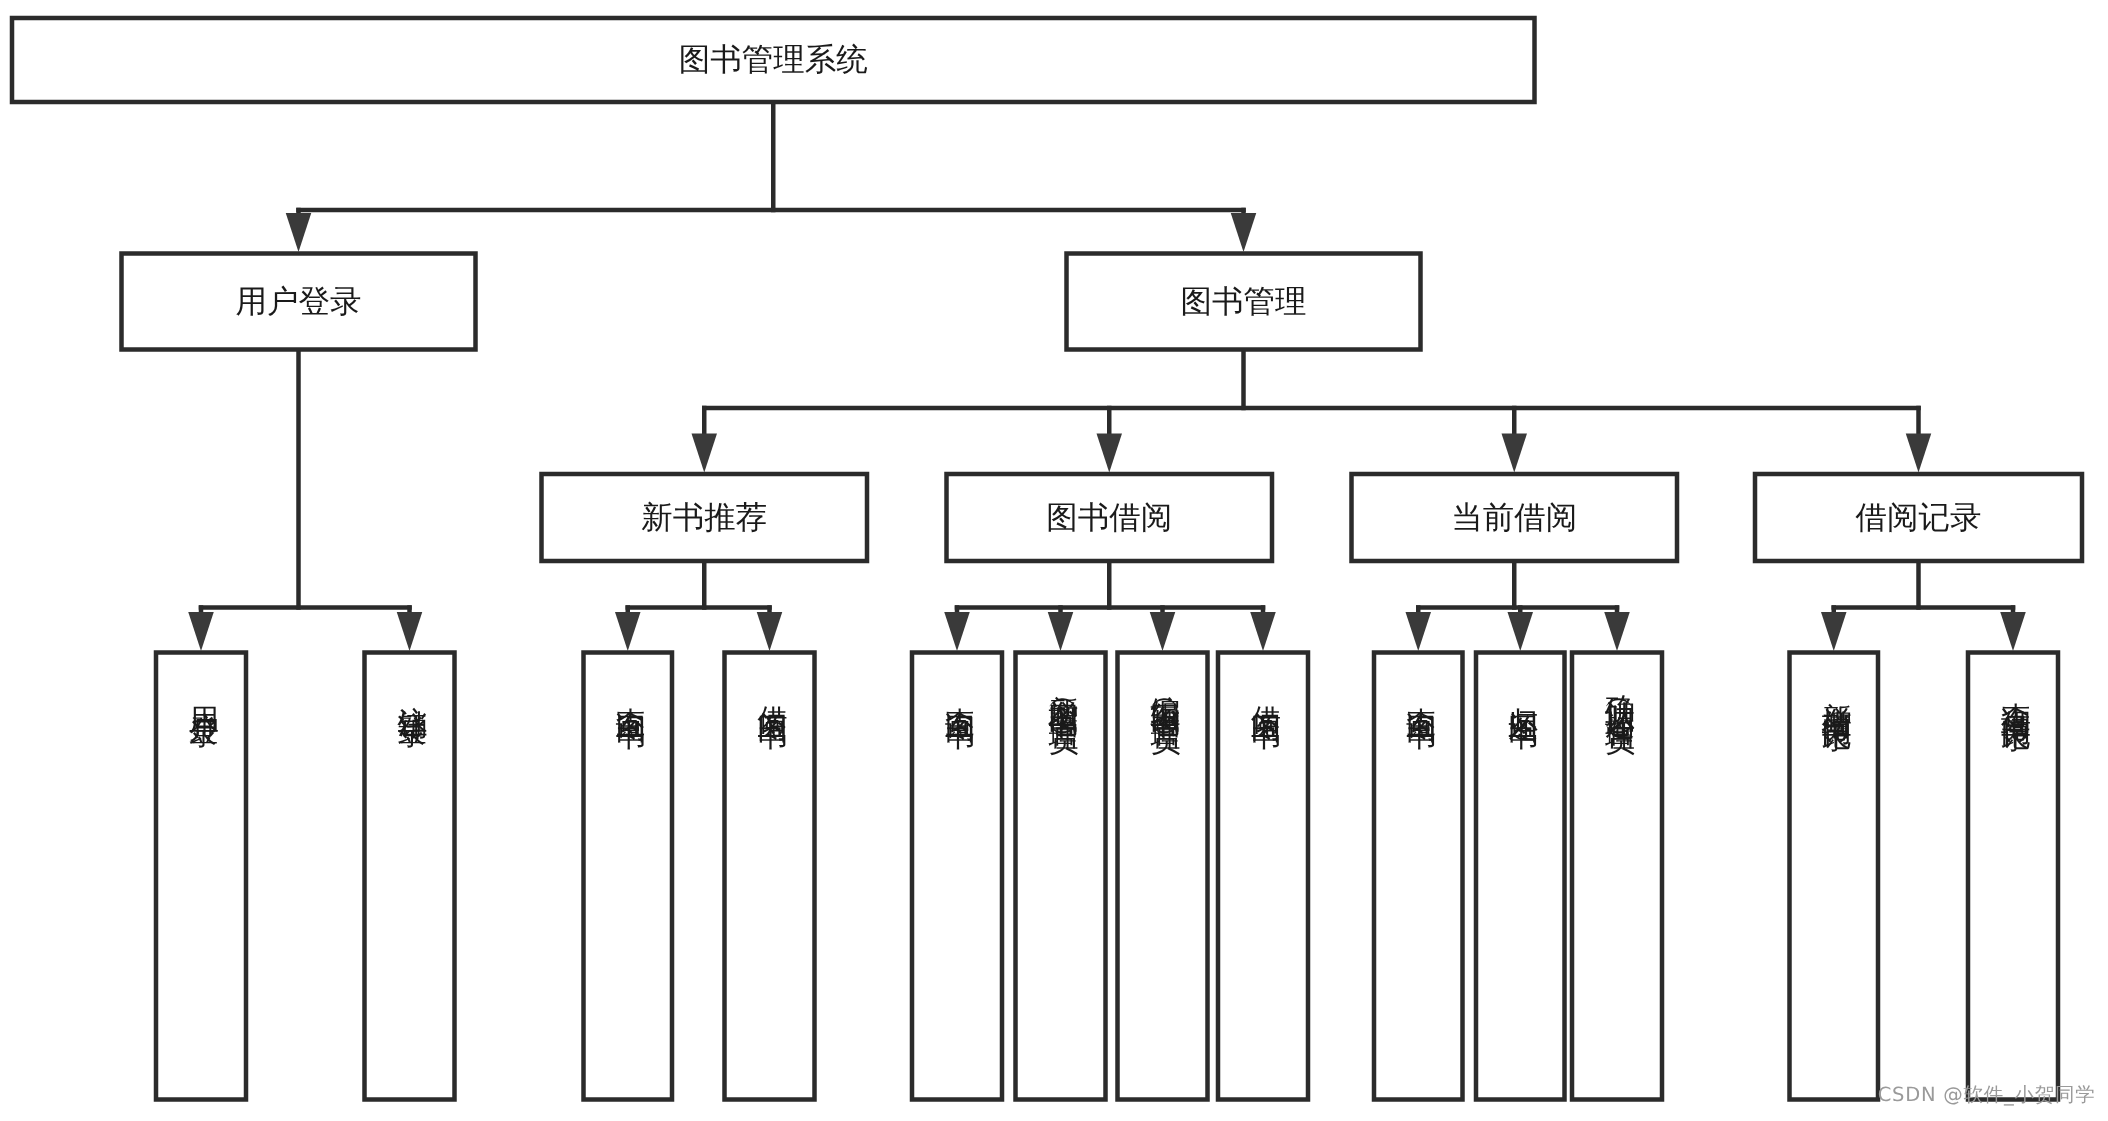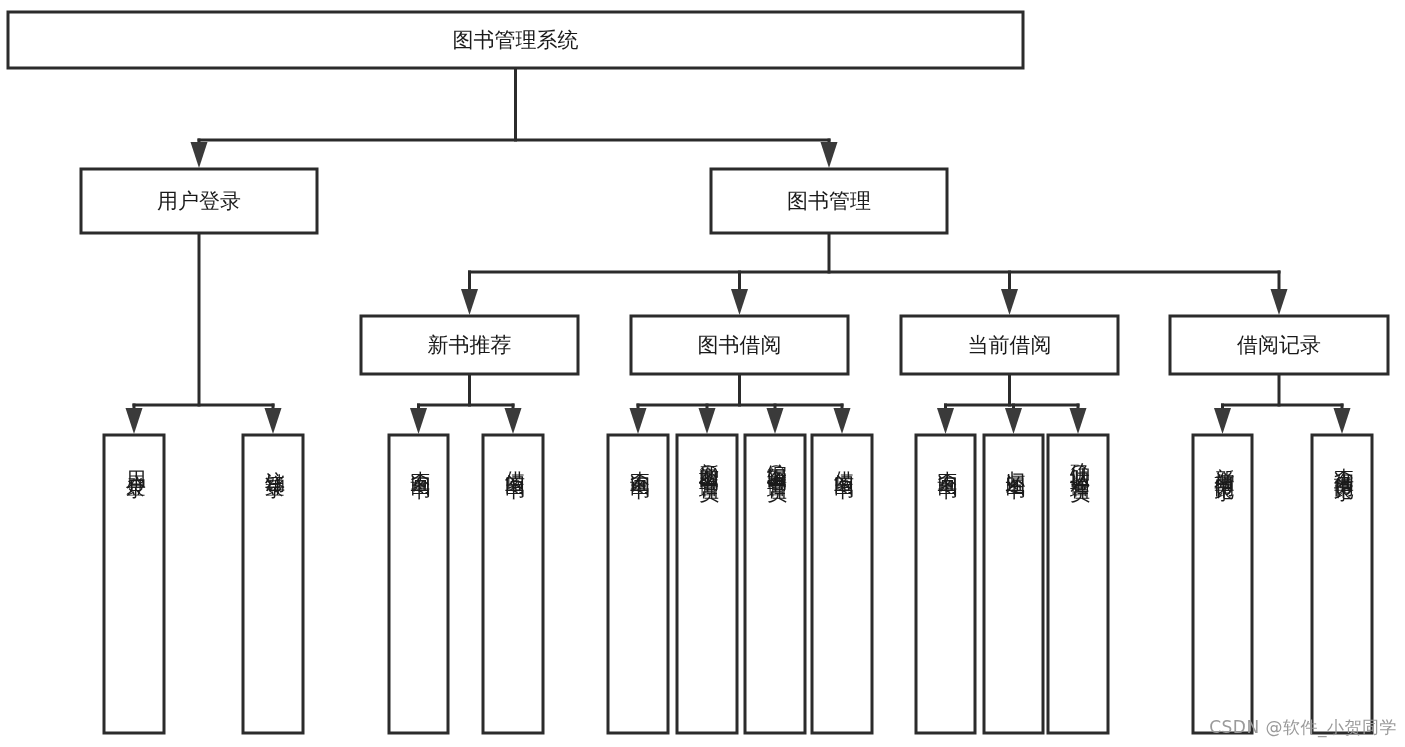--- a/index.html
+++ b/index.html
@@ -54,21 +54,21 @@
     font-size: 20px;
     writing-mode: vertical-rl;
     text-orientation: upright;
     letter-spacing: 3px;
   }
   .watermark {
     position: absolute;
     right: 8px;
     bottom: 8px;
     font-family: "DejaVu Sans", "Liberation Sans", sans-serif;
-    font-size: 17px;
+    font-size: 13px;
     color: #9a9a9a;
     white-space: nowrap;
     letter-spacing: 0.5px;
   }
 </style>
 </head>
 <body>
 
 <div id="diagram-root">
   <svg id="flow" viewBox="0 0 1405 747">

